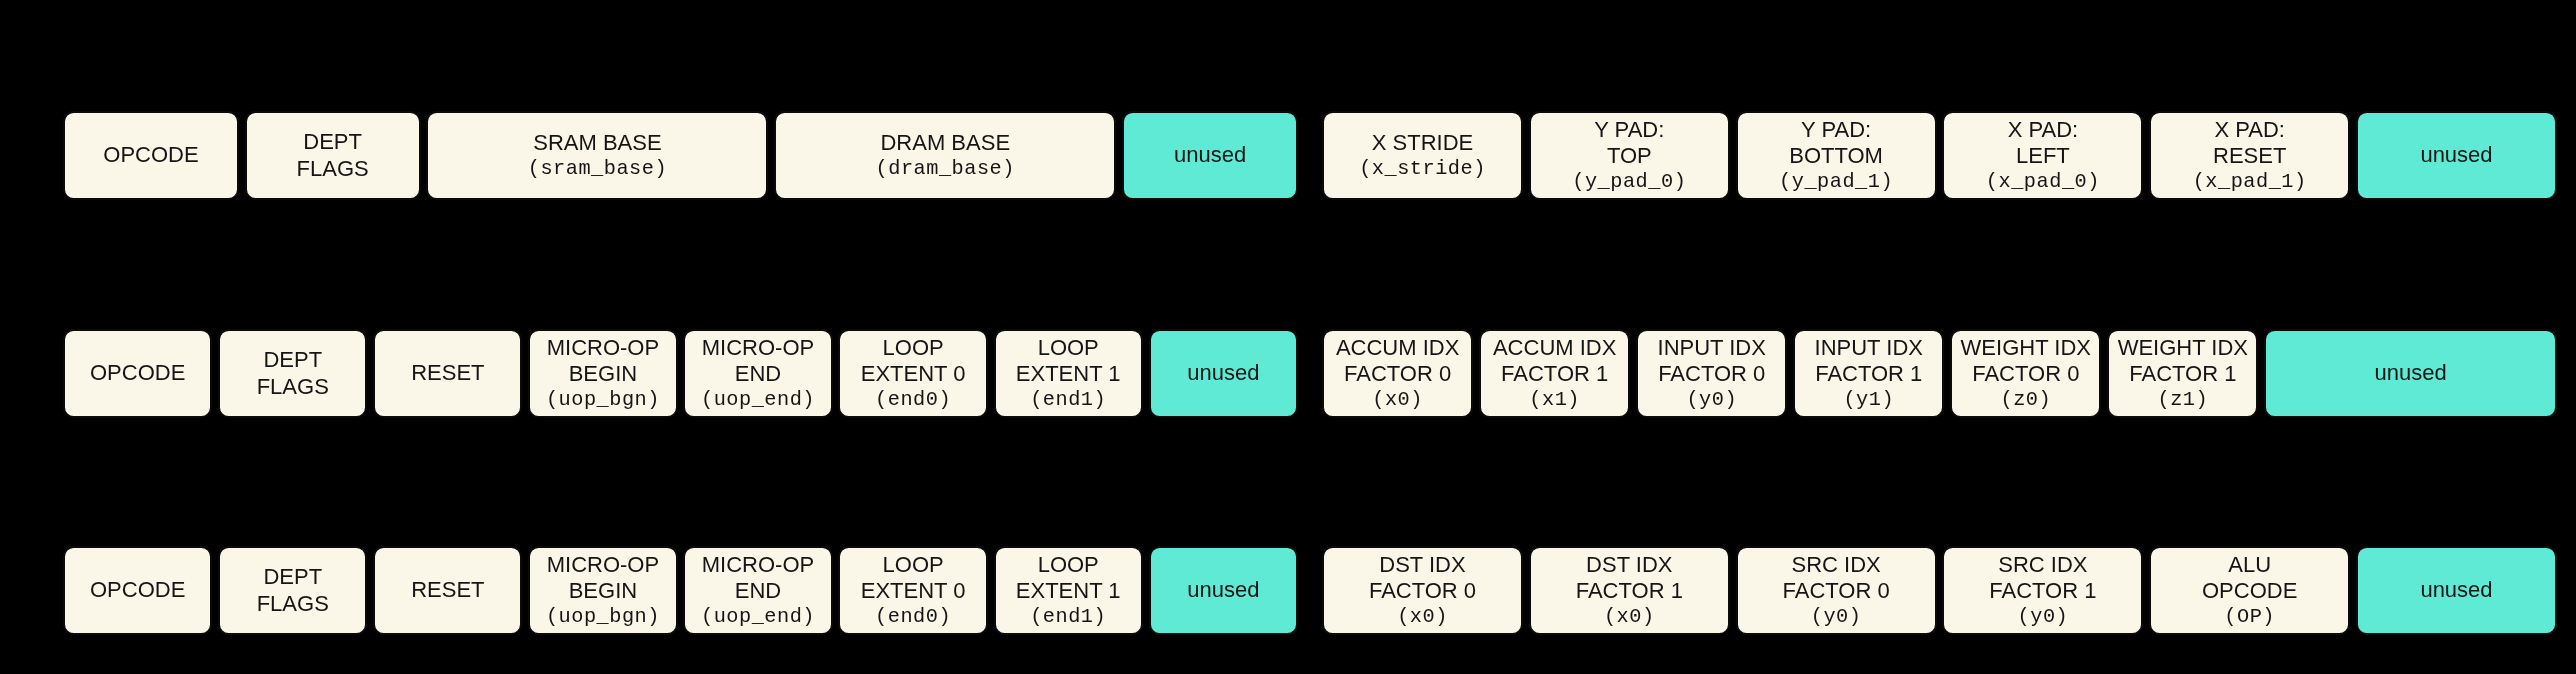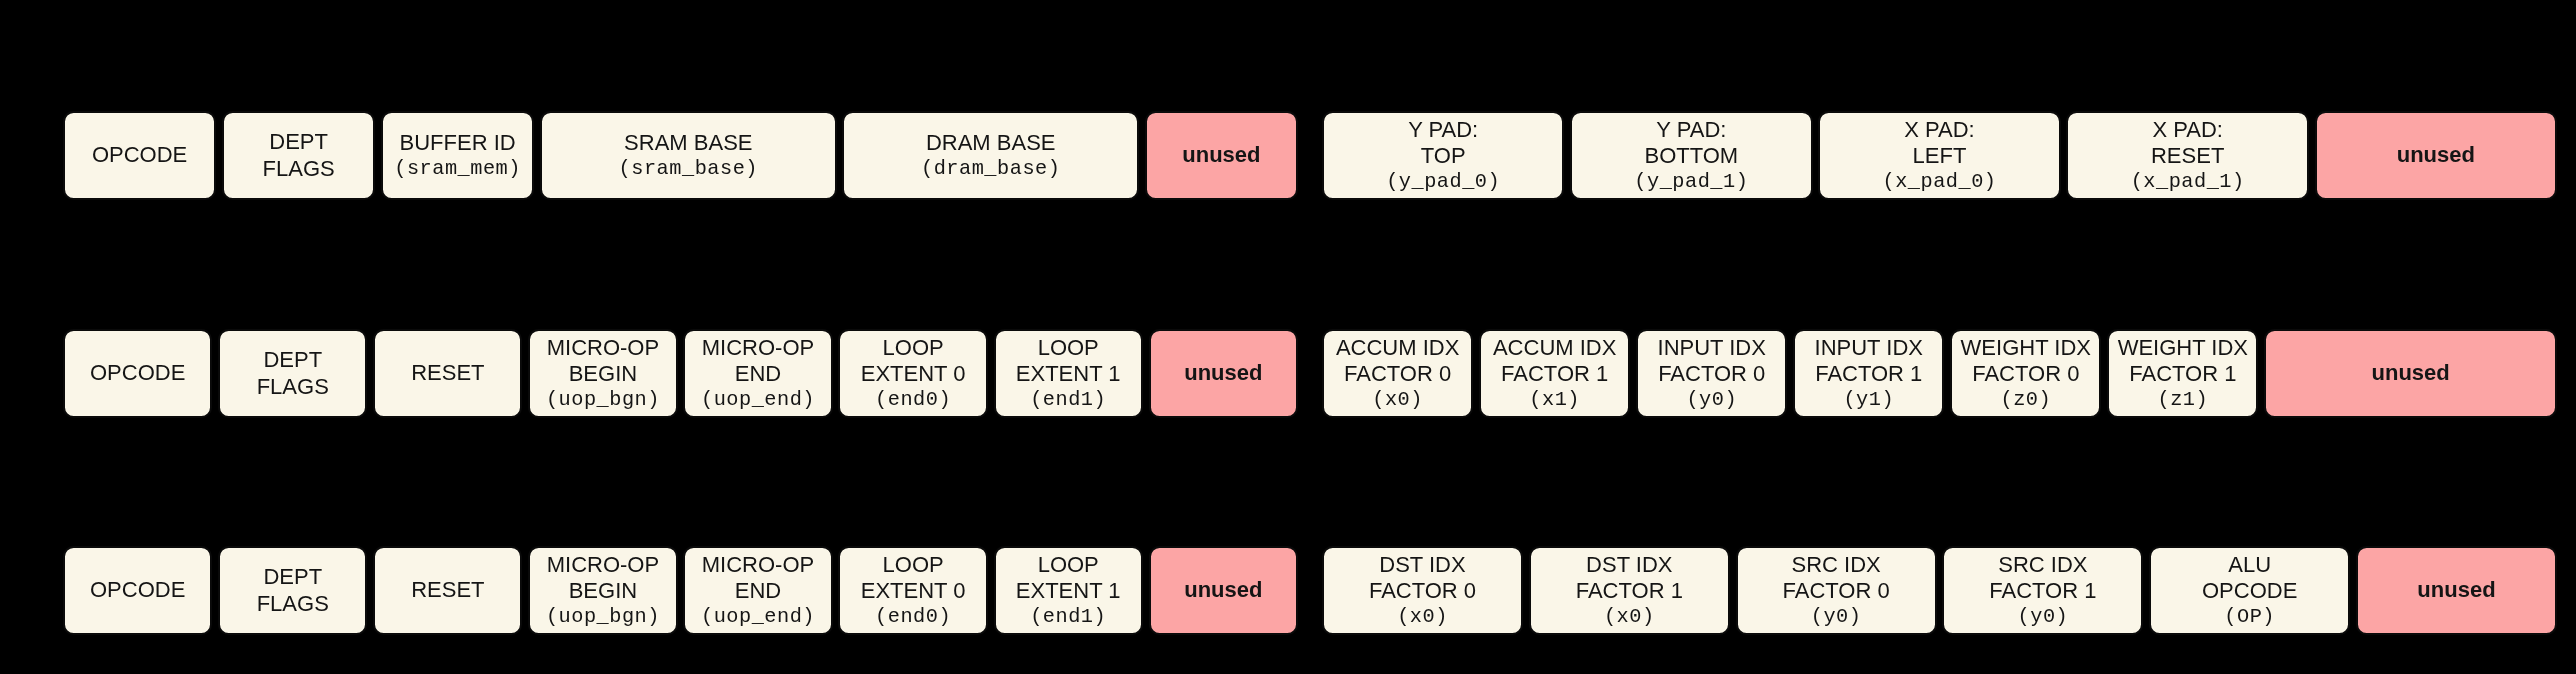--- a/index.html
+++ b/index.html
@@ -47,58 +47,58 @@
     display: flex;
     flex-direction: column;
     align-items: center;
     justify-content: center;
     text-align: center;
     padding: 1px 2.9px;
     line-height: 1.2;
     font-size: 22px;
   }
   .box.span2 { flex-grow: 2; }
-  .box.unused { background: #fca5a5; font-weight: bold; }
+  .box.unused { background: #5eead4; }
   .label { display: block; }
   .code {
     font-family: "Liberation Mono", "DejaVu Sans Mono", monospace;
     font-size: 20.3px;
     letter-spacing: 0.5px;
   }
 </style>
 </head>
 <body>
 
 <div class="diagram" id="diagram-root">
     <div class="row r0">
       <div class="group">
         <div class="box">
           <span class="label">OPCODE</span>
         </div>
         <div class="box">
           <span class="label">DEPT</span>
           <span class="label">FLAGS</span>
         </div>
-        <div class="box">
-          <span class="label">BUFFER ID</span>
-          <span class="label code">(sram_mem)</span>
-        </div>
         <div class="box span2">
           <span class="label">SRAM BASE</span>
           <span class="label code">(sram_base)</span>
         </div>
         <div class="box span2">
           <span class="label">DRAM BASE</span>
           <span class="label code">(dram_base)</span>
         </div>
         <div class="box unused">
           <span class="label">unused</span>
         </div>
       </div>
       <div class="group">
+        <div class="box">
+          <span class="label">X STRIDE</span>
+          <span class="label code">(x_stride)</span>
+        </div>
         <div class="box">
           <span class="label">Y PAD:</span>
           <span class="label">TOP</span>
           <span class="label code">(y_pad_0)</span>
         </div>
         <div class="box">
           <span class="label">Y PAD:</span>
           <span class="label">BOTTOM</span>
           <span class="label code">(y_pad_1)</span>
         </div>

